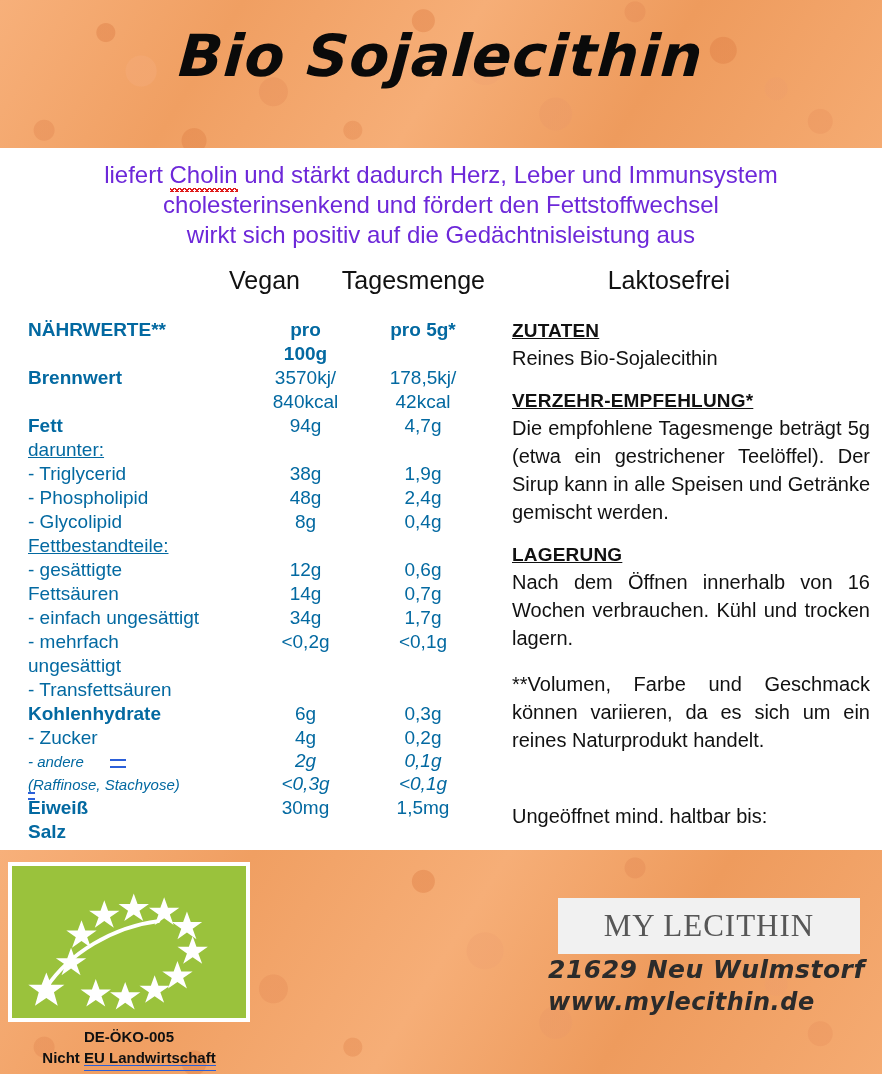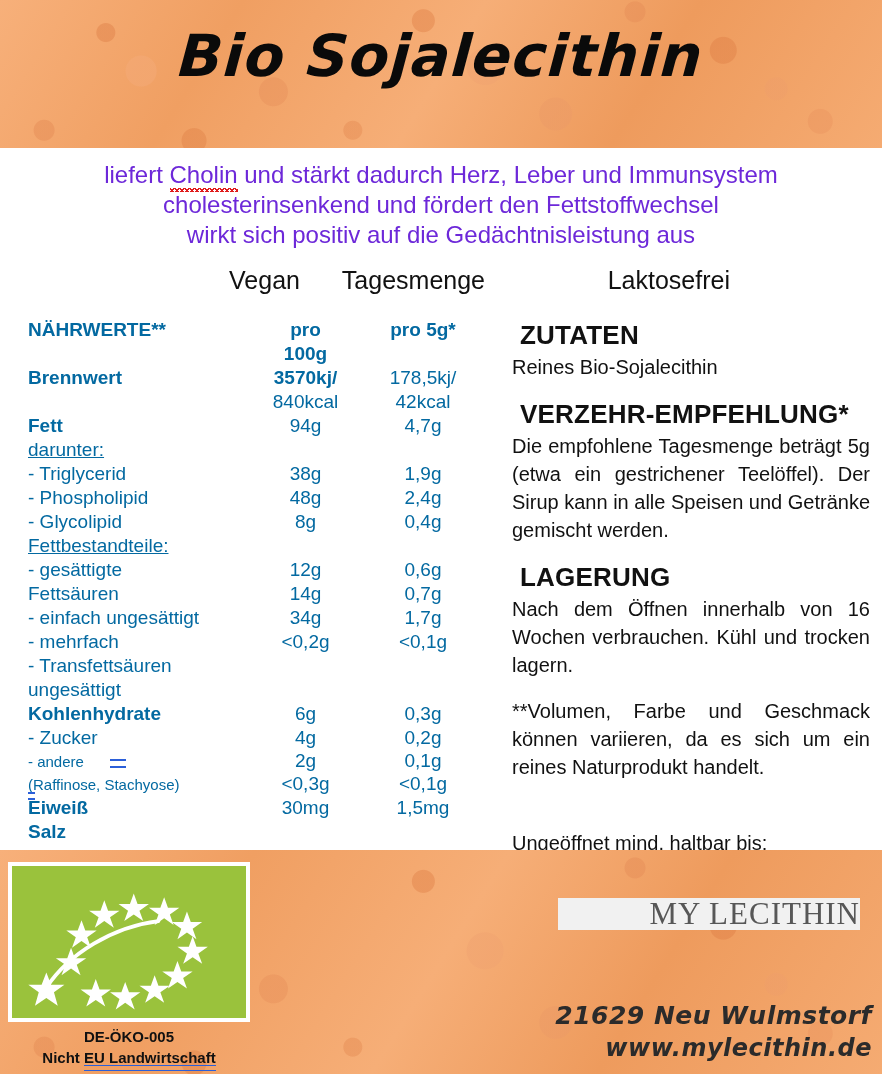--- a/index.html
+++ b/index.html
@@ -99,21 +99,21 @@
     font-size:19px;
     line-height:24px;
     min-height:24px;
   }
   .nname{width:220px;}
   .nv1{width:115px;text-align:center;}
   .nv2{width:120px;text-align:center;}
   .nrow.bold .nname,.nrow.bold .nv1,.nrow.bold .nv2{font-weight:bold;}
   .nrow.head .nname,.nrow.head .nv1,.nrow.head .nv2{font-weight:bold;}
   .nname.under{text-decoration:underline;}
-  .nrow.small{font-size:15px;line-height:22px;min-height:22px;}
+  .nrow.small{font-size:15px;line-height:22px;min-height:22px;font-style:italic;}
   .nrow.small .nv1,.nrow.small .nv2{font-size:19px;}
 
   .bluemark{
     display:inline-block;
     width:16px;height:0;
     border-top:2px solid #2b5fd9;
     border-bottom:2px solid #2b5fd9;
     height:5px;
     vertical-align:middle;
     margin-left:26px;
@@ -126,24 +126,25 @@
     position:absolute;left:0px;top:18px;
   }
   .rel{position:relative;}
 
   
   .info{
     position:absolute;left:512px;top:320px;width:358px;
     color:#111;
   }
   .info h3{
-    margin:0 0 2px 8px;
-    font-size:26px;
+    margin:0 0 2px 0;
+    font-size:19px;
     font-weight:bold;
     letter-spacing:.2px;
+    text-decoration:underline;
   }
   .info p{
     margin:0 0 18px 0;
     font-size:20px;
     line-height:28px;
     text-align:justify;
     text-justify:inter-word;
   }
   .info p.nojust{text-align:left;}
   .info .gap{height:30px;}
@@ -175,39 +176,38 @@
   }
   .grammar-u::after{
     content:"";
     position:absolute;left:0;right:0;bottom:-3px;height:4px;
     border-top:1.5px solid #2b5fd9;
     border-bottom:1.5px solid #2b5fd9;
   }
 
   .brand-box{
     position:absolute;left:558px;top:48px;
-    width:302px;height:32px;
+    width:302px;height:56px;
     background:#f1f1f1;
-    display:flex;align-items:center;justify-content:flex-end;
+    display:flex;align-items:center;justify-content:center;
   }
   .brand-text{
     font-family:"Liberation Serif", serif;
     font-size:31px;
     color:#575757;
     letter-spacing:1px;
     white-space:nowrap;
   }
   .addr{
     position:absolute;left:548px;top:104px;width:324px;
-    text-align:right;
+    text-align:left;
     font-family:"DejaVu Sans", sans-serif;
     font-style:italic;
     font-weight:bold;
     color:#2b2b2b;
-    margin-top:46px;
   }
   .addr .a1{font-size:25px;line-height:32px;letter-spacing:.5px;white-space:nowrap;}
   .addr .a2{font-size:24px;line-height:32px;letter-spacing:.5px;white-space:nowrap;}
 </style>
 </head>
 <body>
 
 <div class="label">
 
   <div class="header texture">
@@ -234,21 +234,21 @@
       <div class="nv2">pro 5g*</div>
     </div>
     <div class="nrow head">
       <div class="nname"></div>
       <div class="nv1">100g</div>
       <div class="nv2"></div>
     </div>
 
     <div class="nrow bold">
       <div class="nname">Brennwert</div>
-      <div class="nv1" style="font-weight:bold">3570kj/</div>
+      <div class="nv1" style="font-weight:normal">3570kj/</div>
       <div class="nv2" style="font-weight:normal">178,5kj/</div>
     </div>
     <div class="nrow">
       <div class="nname"></div>
       <div class="nv1">840kcal</div>
       <div class="nv2">42kcal</div>
     </div>
     <div class="nrow bold">
       <div class="nname">Fett</div>
       <div class="nv1" style="font-weight:normal">94g</div>
@@ -293,26 +293,26 @@
       <div class="nname">- einfach ungesättigt</div>
       <div class="nv1">34g</div>
       <div class="nv2">1,7g</div>
     </div>
     <div class="nrow">
       <div class="nname">- mehrfach</div>
       <div class="nv1">&lt;0,2g</div>
       <div class="nv2">&lt;0,1g</div>
     </div>
     <div class="nrow">
+      <div class="nname">ungesättigt</div>
+      <div class="nv1"></div>
+      <div class="nv2"></div>
+    </div>
+    <div class="nrow">
       <div class="nname">- Transfettsäuren</div>
-      <div class="nv1"></div>
-      <div class="nv2"></div>
-    </div>
-    <div class="nrow">
-      <div class="nname">ungesättigt</div>
       <div class="nv1"></div>
       <div class="nv2"></div>
     </div>
     <div class="nrow bold">
       <div class="nname">Kohlenhydrate</div>
       <div class="nv1" style="font-weight:normal">6g</div>
       <div class="nv2" style="font-weight:normal">0,3g</div>
     </div>
     <div class="nrow">
       <div class="nname">- Zucker</div>

